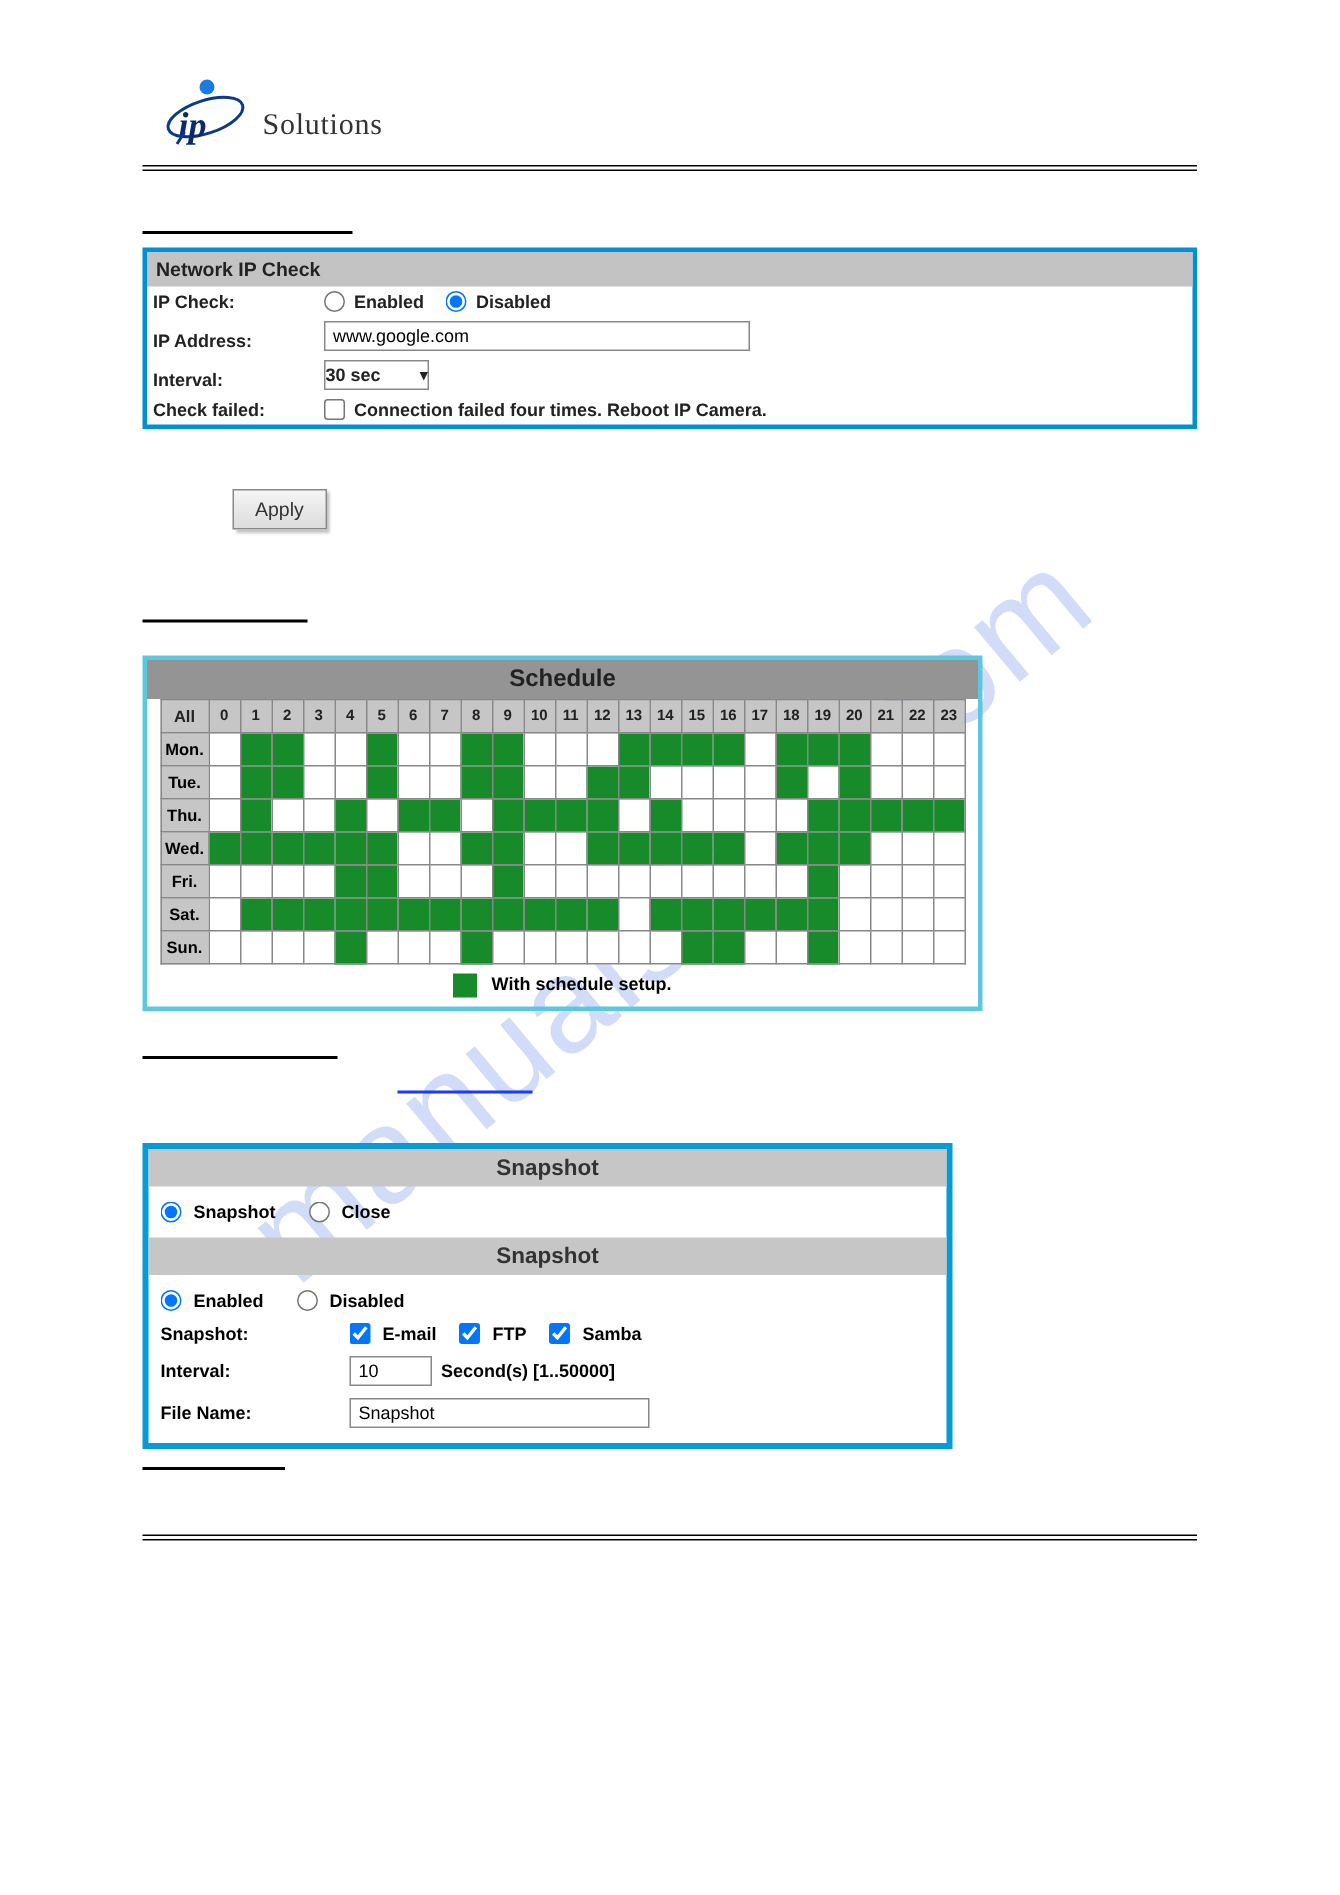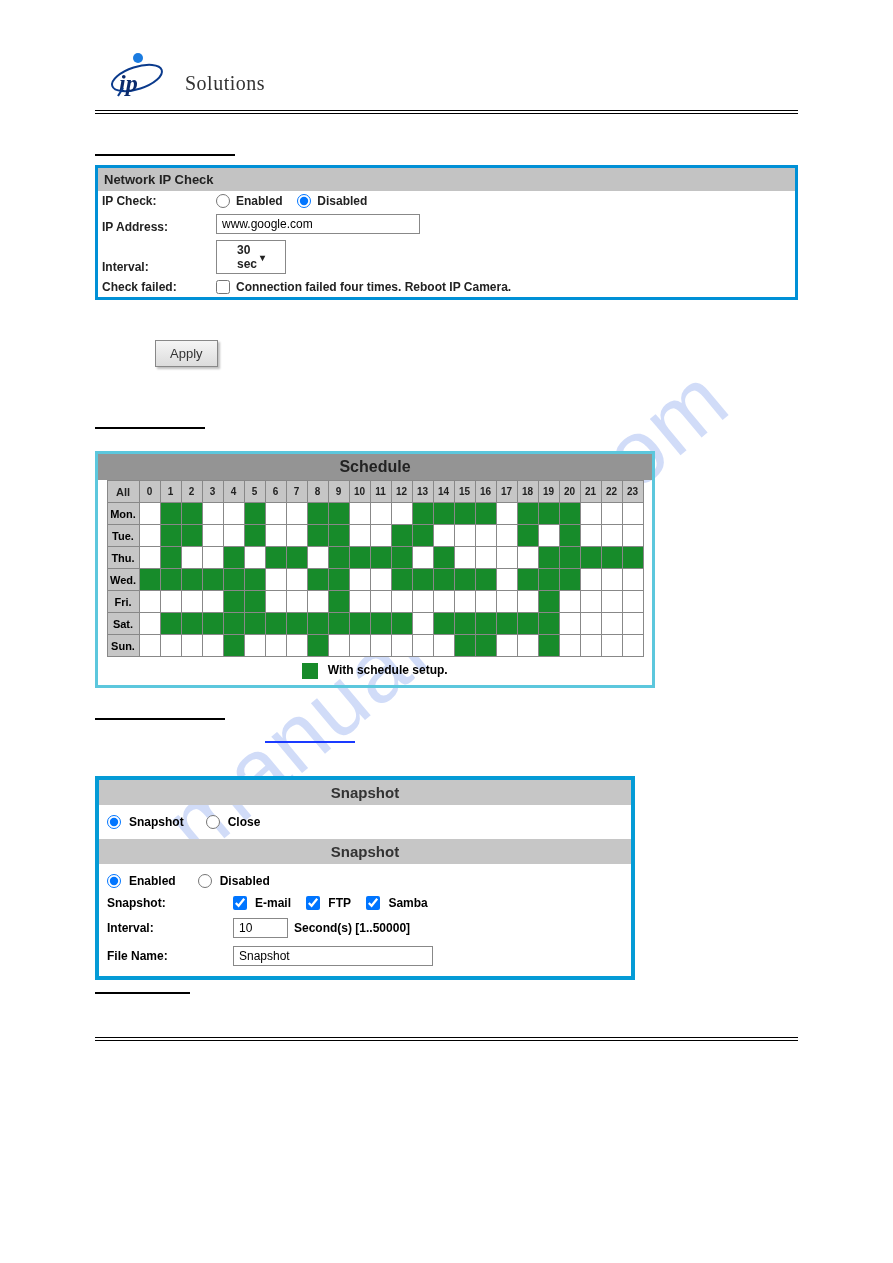--- a/index.html
+++ b/index.html
@@ -13,21 +13,21 @@
     width: 893px;
   }
   .page {
     padding: 50px 95px 40px 95px;
     position: relative;
   }
   
   .logo-row {
     display: flex;
     align-items: center;
-    gap: 16px;
+    gap: 6px;
     margin-left: 10px;
     margin-bottom: 10px;
   }
   .logo-svg { width: 60px; height: 50px; }
   .logo-text {
     font-family: Georgia, 'Times New Roman', serif;
     font-size: 20px;
     font-weight: 300;
     color: #333;
     letter-spacing: 0.5px;
@@ -77,21 +77,21 @@
     vertical-align: middle;
   }
   .txt {
     border: 1px solid #888;
     padding: 2px 5px;
     font-size: 12px;
     background: #fff;
   }
   .sel {
     border: 1px solid #888;
-    padding: 2px 20px;
+    padding: 2px 0;
     font-size: 12px;
     background: #fff;
   }
   .apply-btn {
     display: inline-block;
     border: 1px solid #888;
     background: linear-gradient(#f5f5f5,#dcdcdc);
     padding: 5px 14px;
     font-size: 13px;
     font-weight: normal;
@@ -248,21 +248,21 @@
     <div class="row">
       <span class="lbl">IP Check:</span>
       <input type="radio" style="">
       <span>Enabled</span>
       &nbsp;&nbsp;
       <input type="radio" checked="" style="">
       <span>Disabled</span>
     </div>
     <div class="row">
       <span class="lbl">IP Address:</span>
-      <input class="txt" style="width: 204px;" value="www.google.com">
+      <input class="txt" style="width: 284px;" value="www.google.com">
     </div>
     <div class="row">
       <span class="lbl">Interval:</span>
       <span class="sel" style="width:70px;display:inline-flex;justify-content:space-between;align-items:center">
         <span>30 sec</span>
         <span style="font-size:10px">▾</span>
       </span>
     </div>
     <div class="row">
       <span class="lbl">Check failed:</span>

